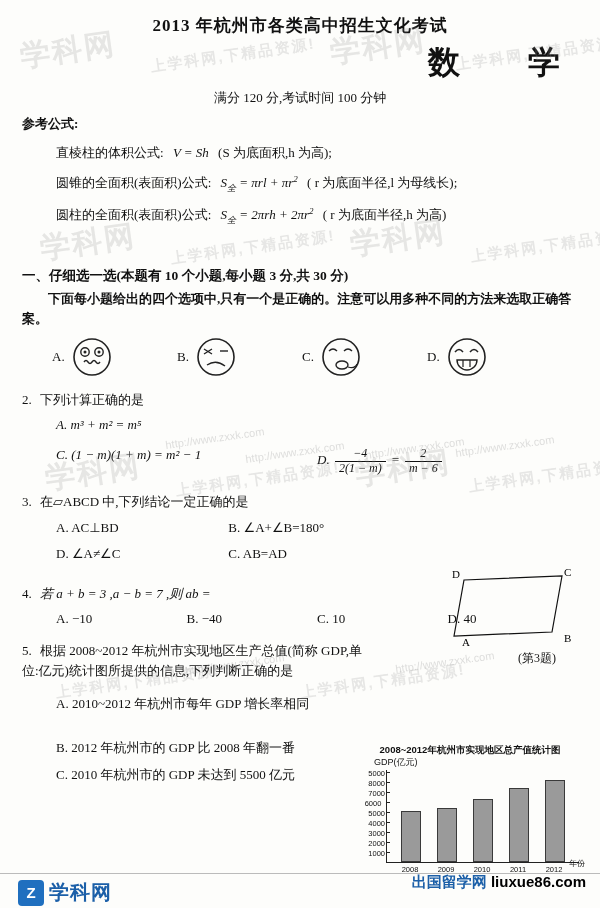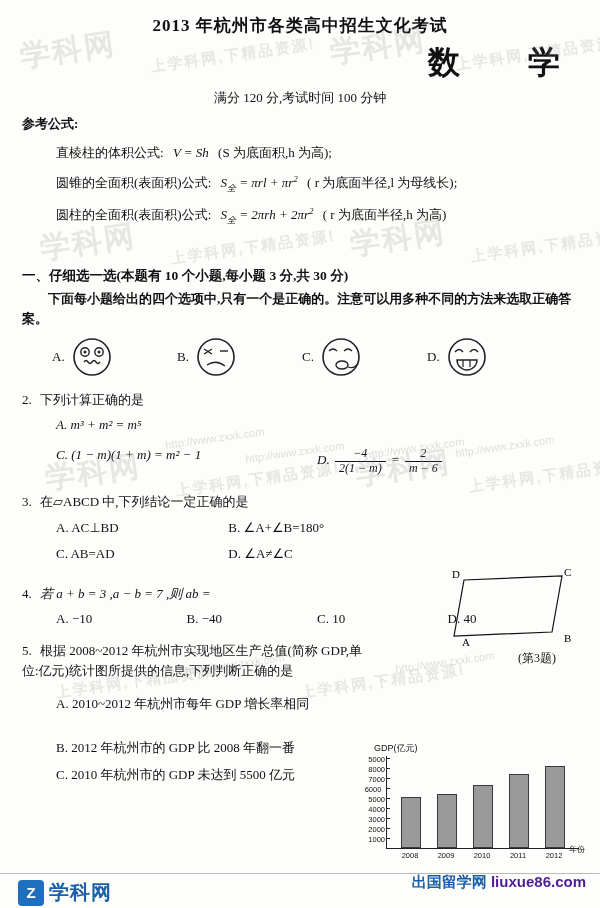--- a/index.html
+++ b/index.html
@@ -163,21 +163,21 @@
   }
   .footer-logo .txt{
     margin-left:5px;font-size:20px;font-weight:bold;color:#1b5fa8;
     font-family:"Liberation Sans",sans-serif;letter-spacing:1px;
   }
   .footer-url{
     position:absolute;right:14px;bottom:16px;font-size:15px;font-weight:bold;
     font-family:"Liberation Sans",sans-serif;color:#111;
   }
   .footer-url .blue{color:#1b5fa8;}
-  .footer-url .red{color:#4c1d95;}
+  .footer-url .red{color:#000000;}
   .bottom-rule{
     position:absolute;left:0;right:0;bottom:34px;border-top:1px solid #bbb;
   }
 </style>
 </head>
 <body>
 
 <div class="page">
 
   <div class="wm big" style="left:20px;top:30px;transform:rotate(-8deg);">学科网</div>
@@ -297,22 +297,22 @@
   </div>
 
   <div class="q" style="margin-top:16px;">
     <span class="num">3.</span><span>在▱ABCD 中,下列结论一定正确的是</span>
   </div>
   <div class="opt2" style="width:62%;">
     <div class="c">A. AC⊥BD</div>
     <div class="c">B.  ∠A+∠B=180°</div>
   </div>
   <div class="opt2" style="width:62%;margin-top:10px;">
+    <div class="c">D.  ∠A≠∠C</div>
     <div class="c">C. AB=AD</div>
-    <div class="c">D.  ∠A≠∠C</div>
   </div>
 
   <div class="figure-para">
     <svg width="140" height="84" viewBox="0 0 140 84">
       <polygon points="20,14 118,10 108,66 10,70" fill="none" stroke="#111" stroke-width="1.2"></polygon>
       <text x="8" y="12" font-size="11" font-family="Liberation Serif, serif">D</text>
       <text x="120" y="10" font-size="11" font-family="Liberation Serif, serif">C</text>
       <text x="18" y="80" font-size="11" font-family="Liberation Serif, serif">A</text>
       <text x="120" y="76" font-size="11" font-family="Liberation Serif, serif">B</text>
     </svg>
@@ -332,20 +332,21 @@
   <div class="q" style="margin-top:14px;width:64%;">
     <span class="num">5.</span><span>根据 2008~2012 年杭州市实现地区生产总值(简称 GDP,单位:亿元)统计图所提供的信息,下列判断正确的是</span>
   </div>
   <div style="margin:8px 0 0 34px;width:58%;">
     <div style="font-size:13px;line-height:2.1;">A. 2010~2012 年杭州市每年 GDP 增长率相同</div>
     <div style="font-size:13px;line-height:2.1;margin-top:16px;">B. 2012 年杭州市的 GDP 比 2008 年翻一番</div>
     <div style="font-size:13px;line-height:2.1;">C. 2010 年杭州市的 GDP 未达到 5500 亿元</div>
   </div>
 
   <div class="chart-wrap">
+    <div class="chart-title">2008~2012年杭州市实现地区总产值统计图</div>
     <div class="chart-box">
       <div class="ylabel">GDP(亿元)</div>
       <div class="plot">
 
         <div class="ytick" style="top:80px;text-align:right;">1000</div>
         <div class="ytickline" style="top:82px;"></div>
         <div class="ytick" style="top:70px;">2000</div>
         <div class="ytickline" style="top:72px;"></div>
         <div class="ytick" style="top:60px;">3000</div>
         <div class="ytickline" style="top:62px;"></div>

